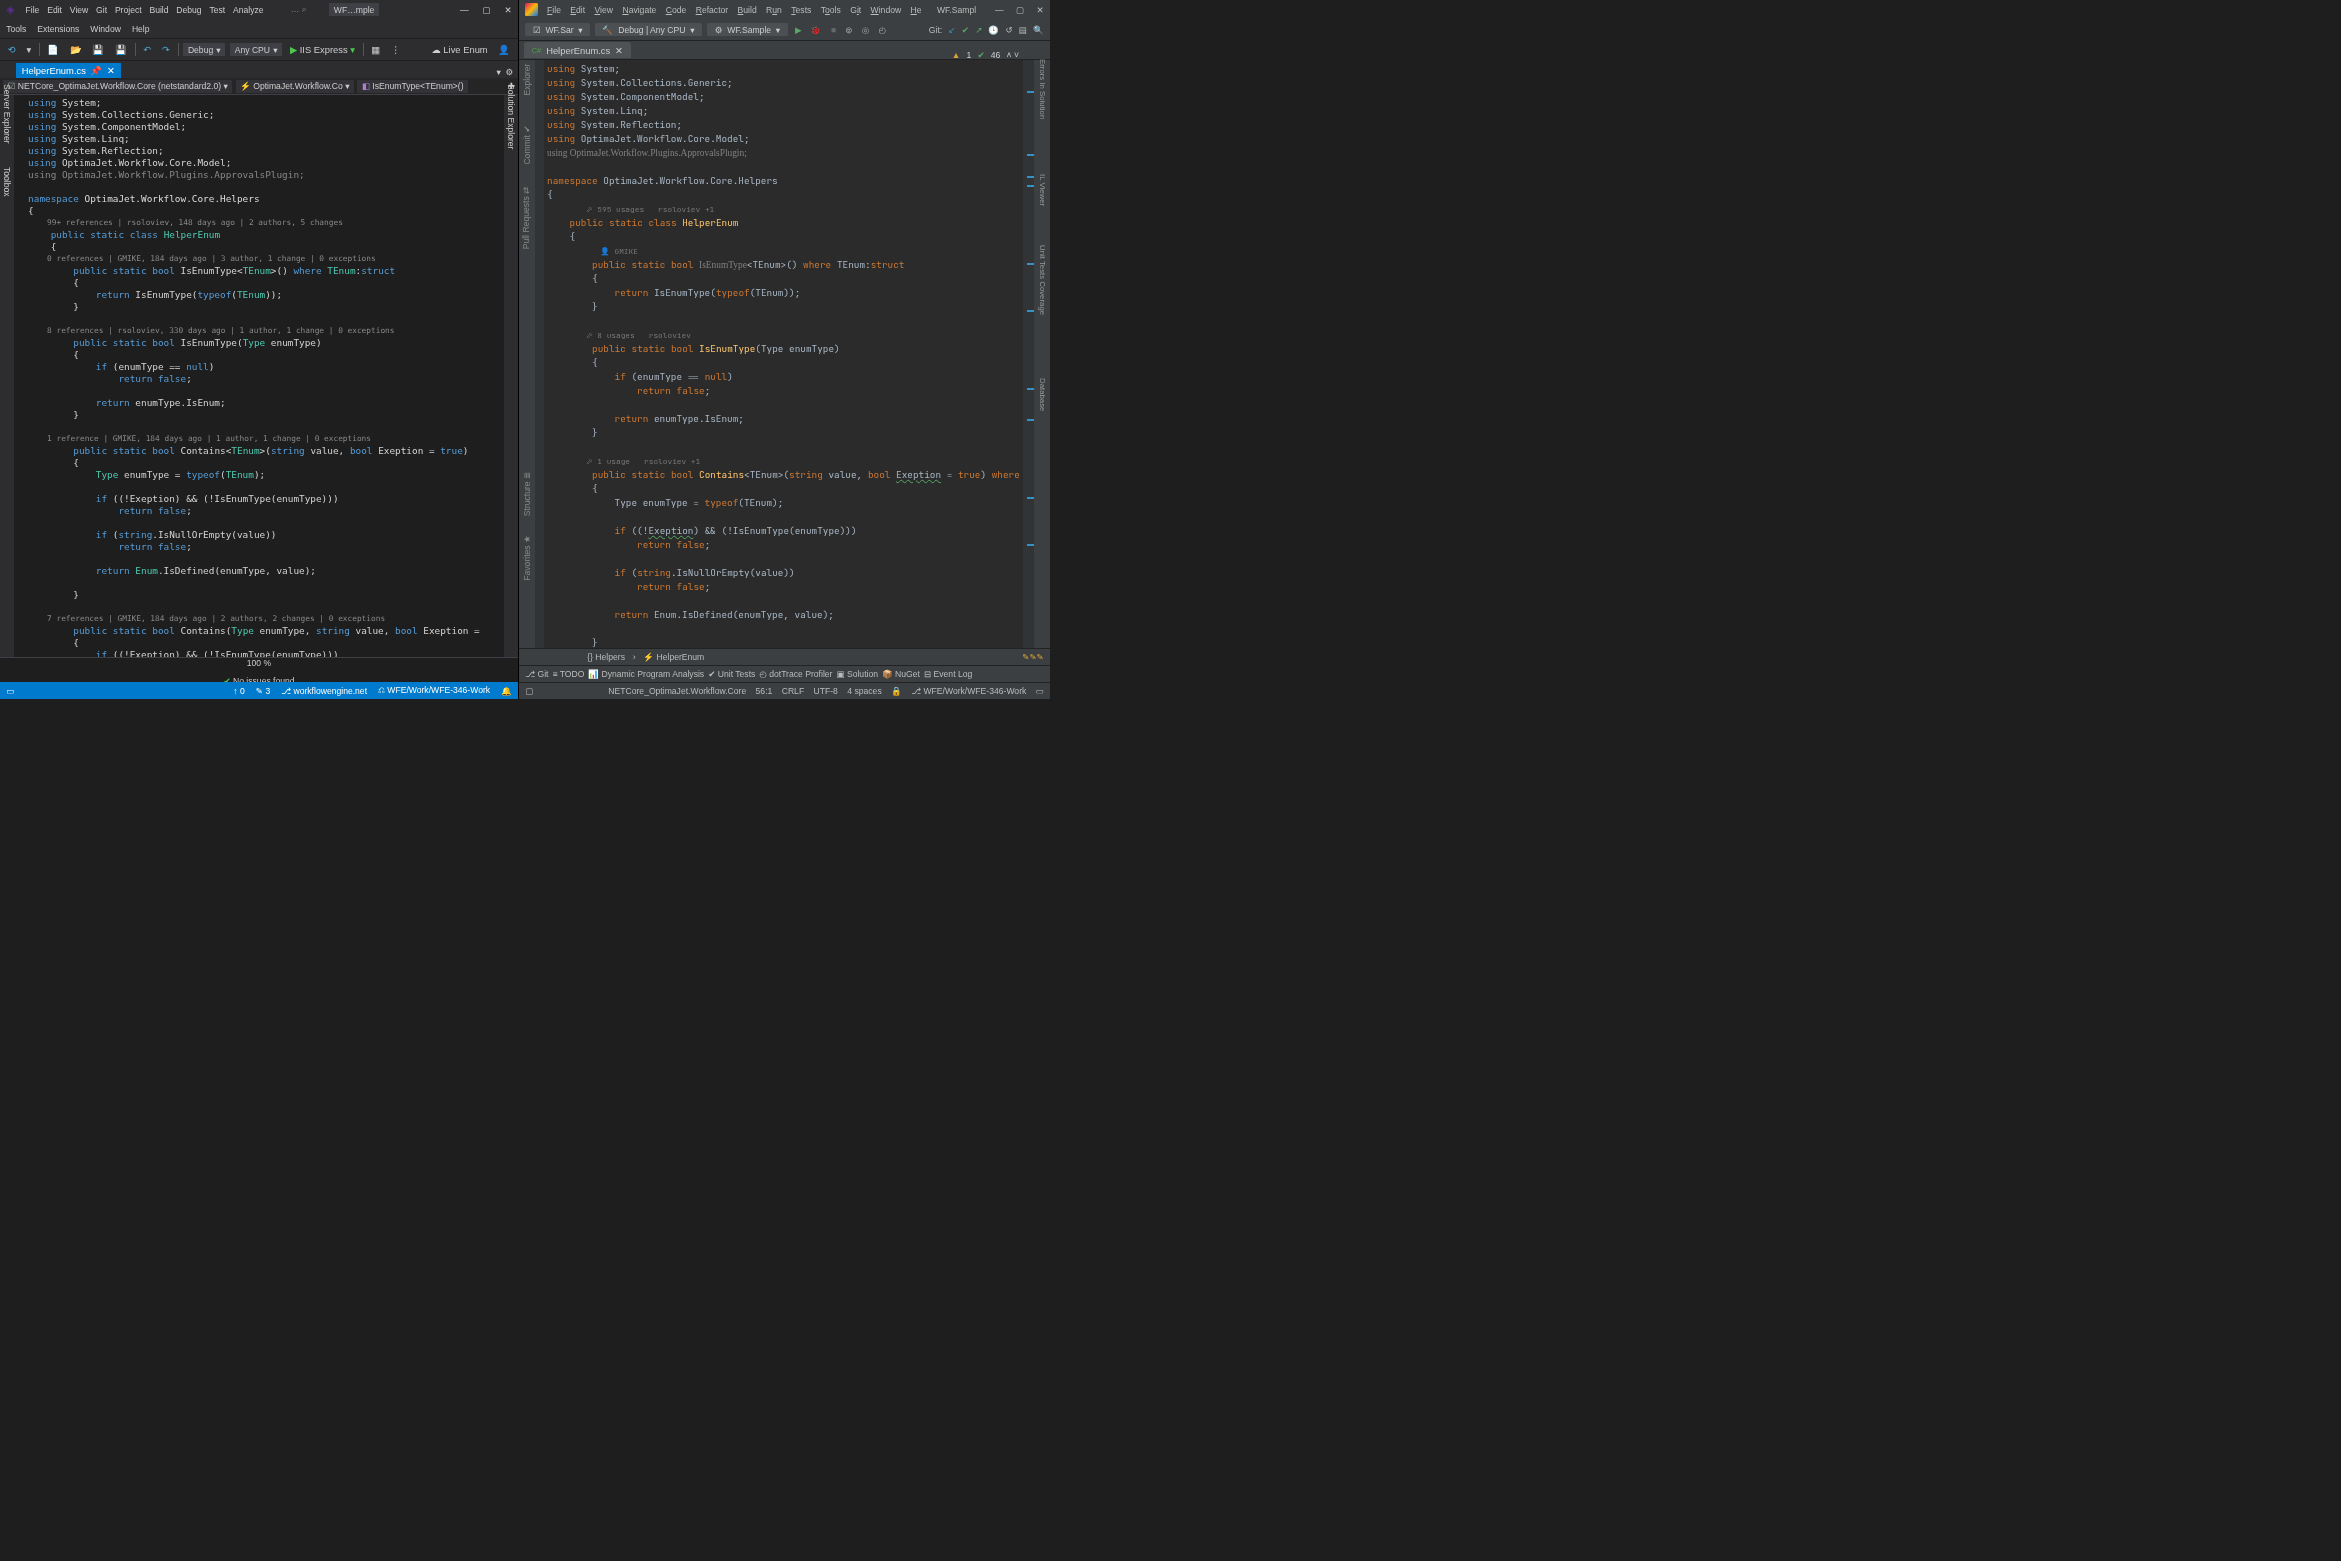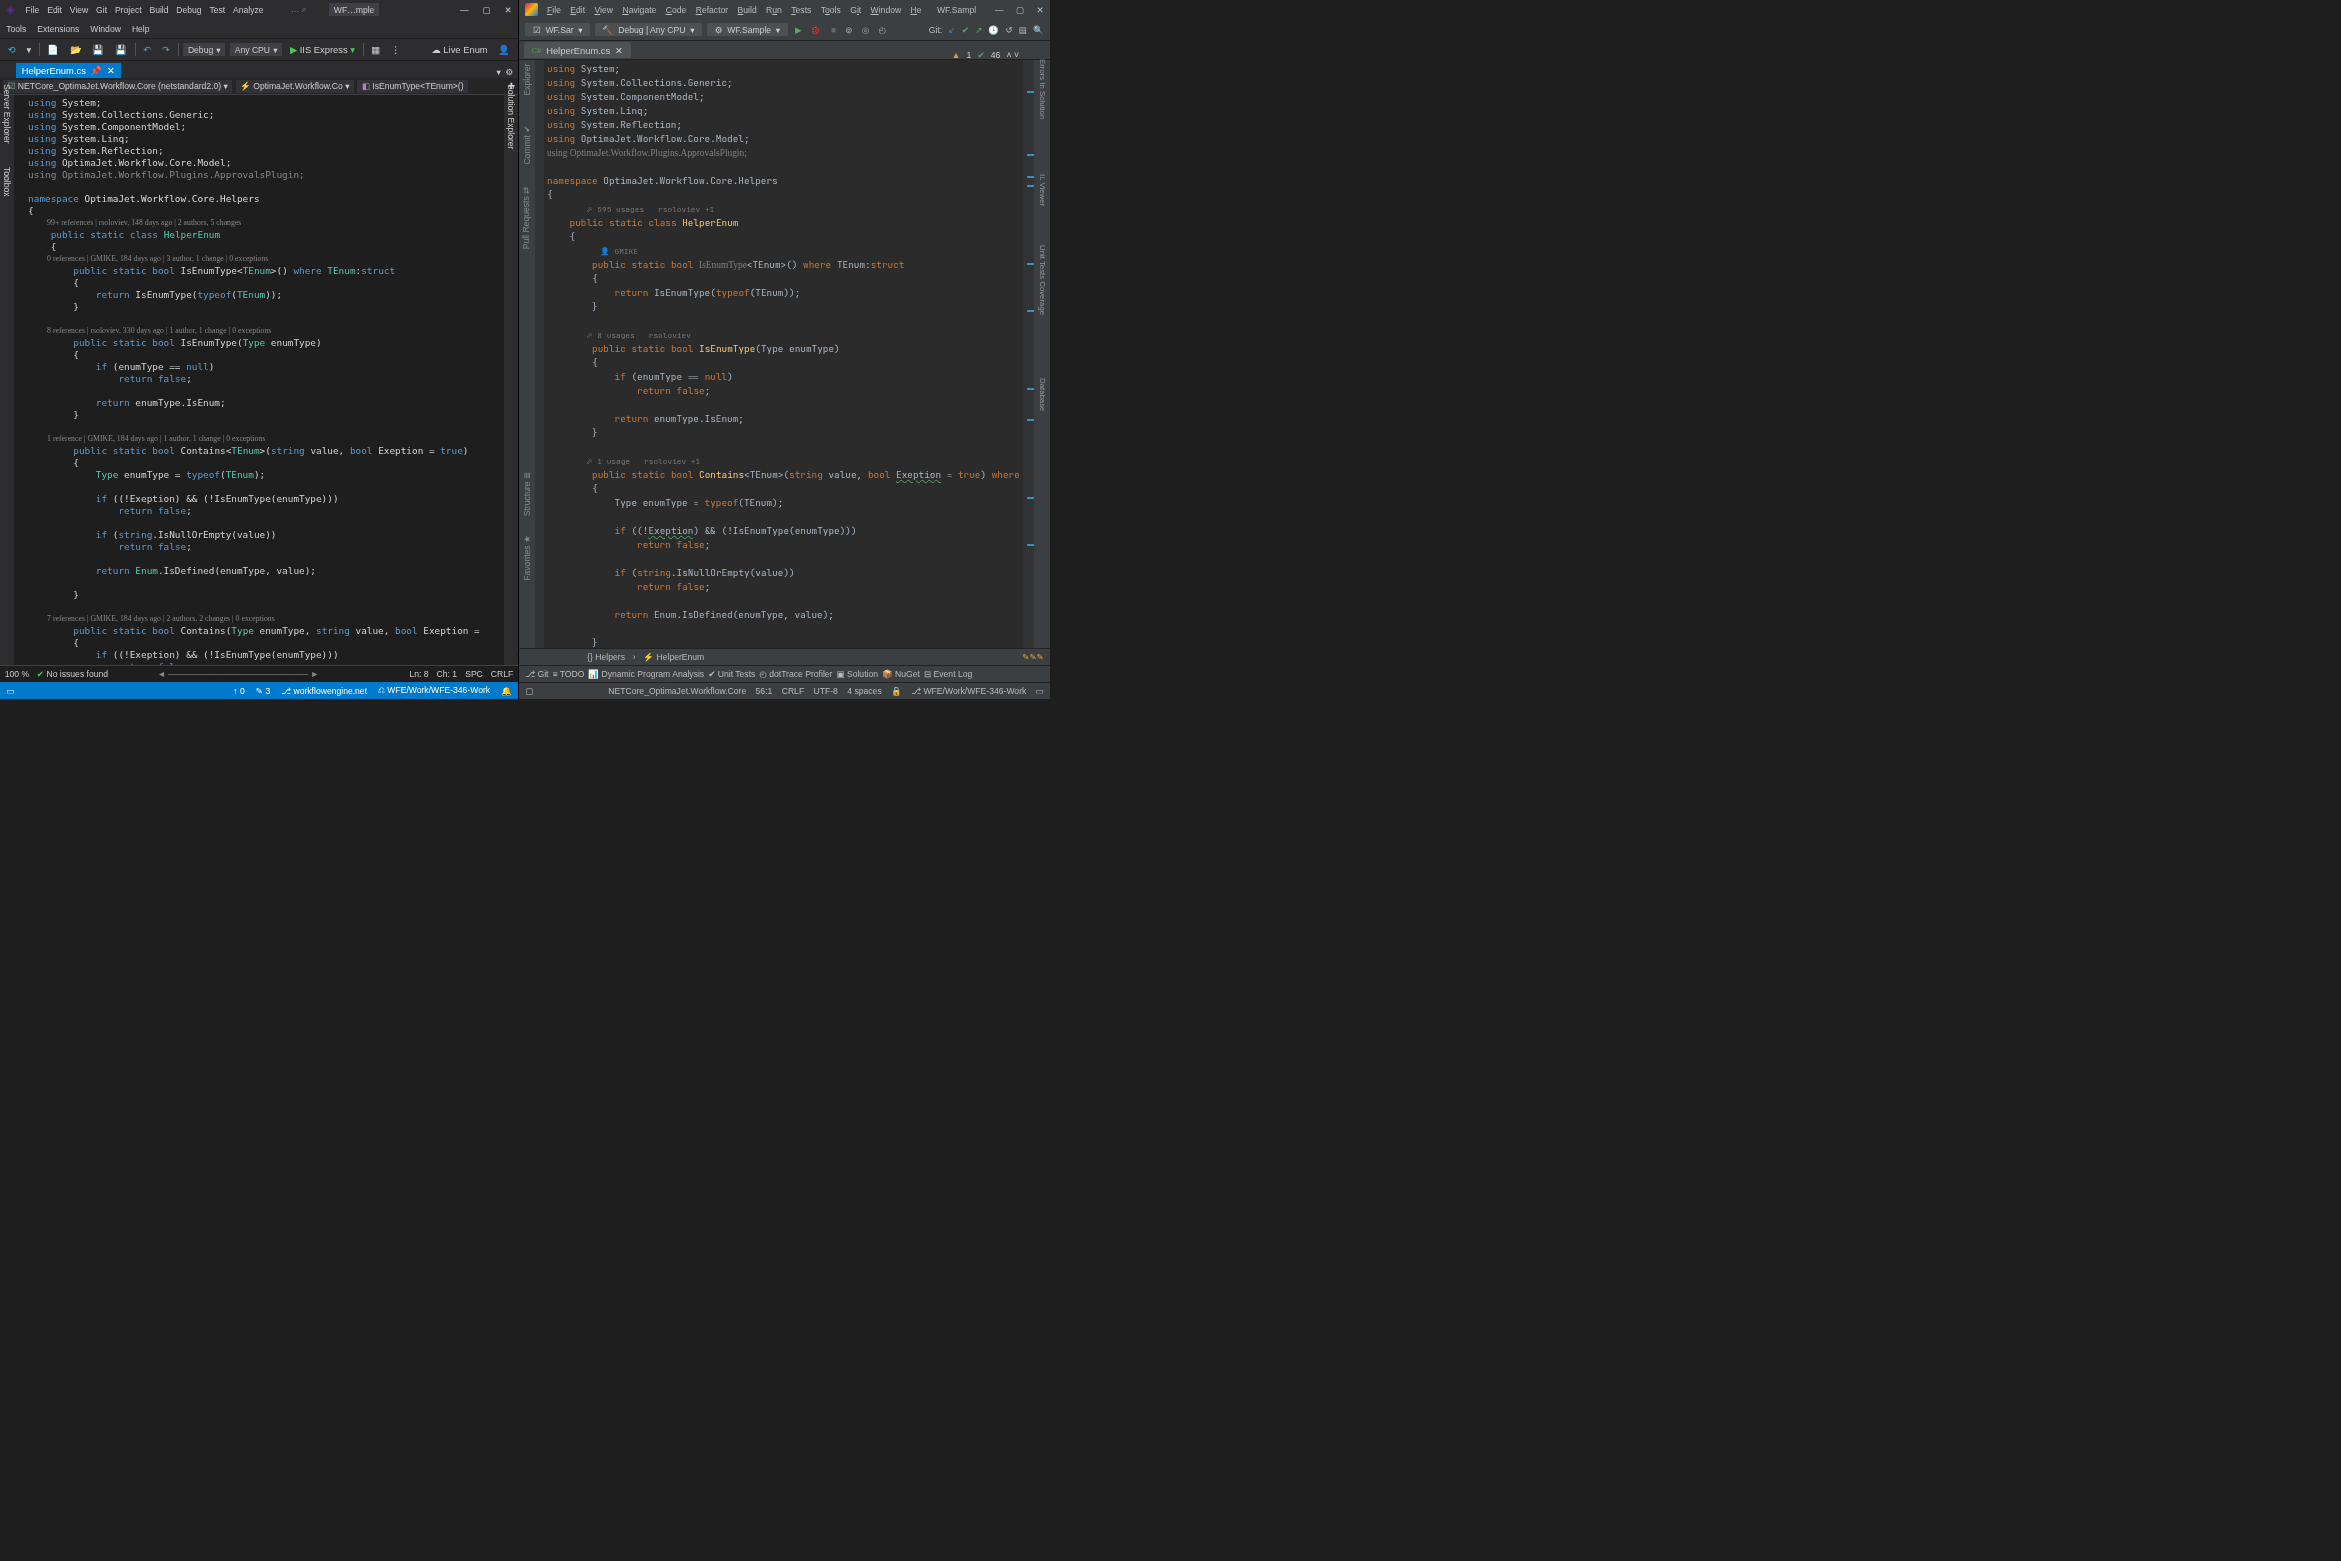--- a/index.html
+++ b/index.html
@@ -44,24 +44,24 @@
 
 .code-wrap { display: flex; flex: 1; overflow: hidden; background: #1e1e1e; position: relative; }
 .gutter { width: 42px; background: #1e1e1e; text-align: right; padding: 1.6px 6.2px 0 0; color: #858585; font-family: Consolas, monospace; font-size: 9.4px; line-height: 12px; }
 .code { flex: 1; font-family: Consolas, monospace; font-size: 9.4px; line-height: 12px; padding: 1.6px 0 0 3.1px; white-space: pre; color: #d4d4d4; overflow: hidden; }
 .fold { width: 11px; background: #1e1e1e; }
 
 
 .kw { color: #569cd6; }
 .ty { color: #4ec9b0; }
 .id { color: #dcdcdc; }
-.codelens { display: block; font-size: 7.8px; color: #888; padding-left: 19px; line-height: 12px; font-family: Liberation Serif, serif; }
-
-
-.vs-status { display: flex; align-items: center; background: #1e1e1e; height: 17px; padding: 0 4.7px; color: #ccc; font-size: 8.6px; gap: 7.8px; border-top: 0.8px solid #3f3f46; }
+.codelens { display: block; font-size: 7.8px; color: #888; padding-left: 19px; line-height: 12px; }
+
+
+.vs-status { display: flex; align-items: center; background: #1e1e1e; height: 25px; padding: 0 4.7px; color: #ccc; font-size: 8.6px; gap: 7.8px; border-top: 0.8px solid #3f3f46; flex-direction: column; }
 .vs-status2 { display: flex; align-items: center; background: #007acc; height: 17px; padding: 0 6.2px; color: #fff; font-size: 8.6px; gap: 11px; }
 .vs-status .right, .vs-status2 .right { margin-left: auto; display: flex; gap: 8px; }
 
 
 .vtab { position: absolute; writing-mode: vertical-rl; font-size: 8.6px; color: #ccc; padding: 3.1px 1.6px; }
 .vtab-left1 { left: 0; top: 81px; }
 .vtab-left2 { left: 0; top: 164px; }
 
 
 .rd-menu { display: flex; align-items: center; background: #3c3f41; padding: 1.6px 6.2px; height: 19px; gap: 9.4px; color: #bbb; }

